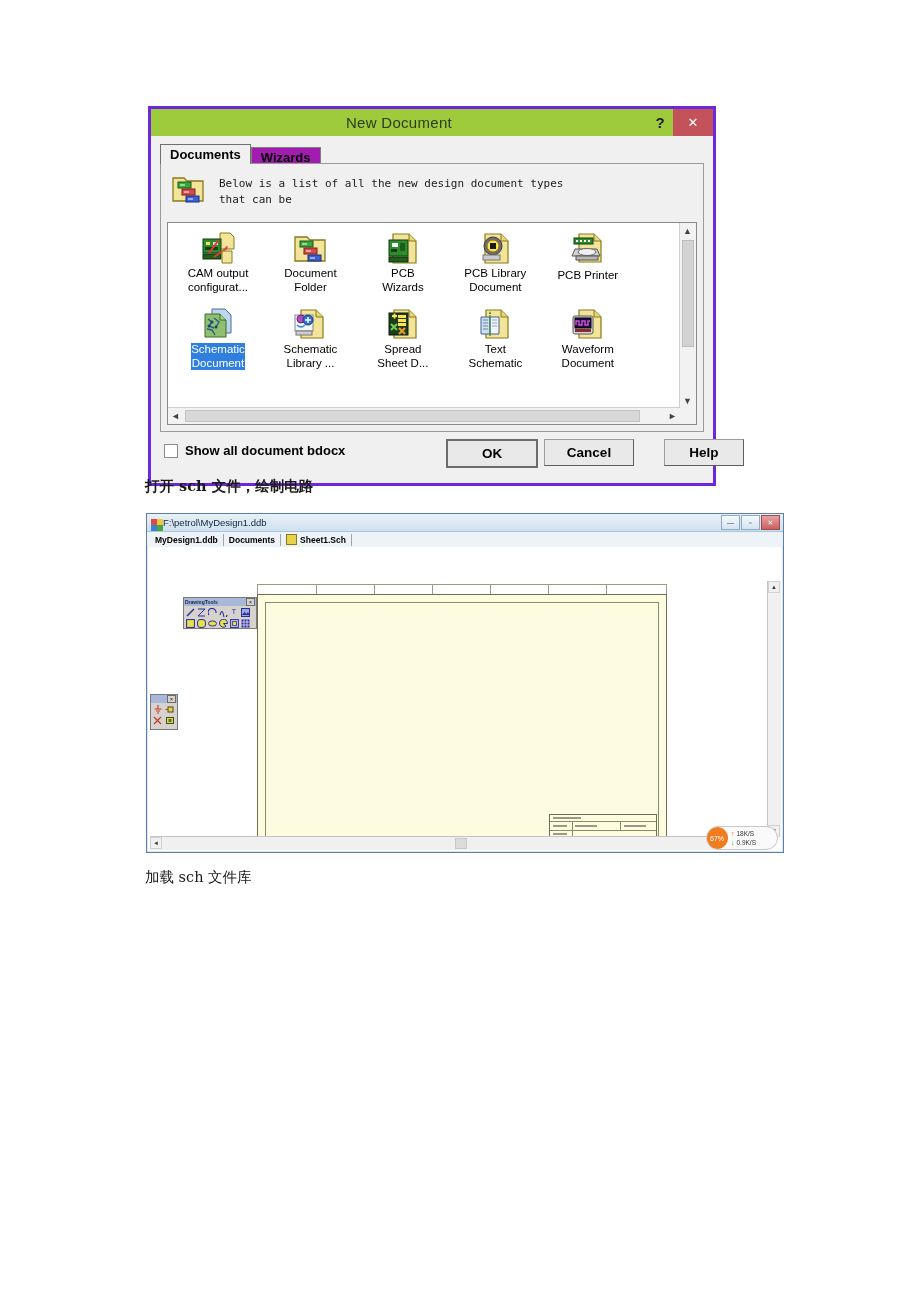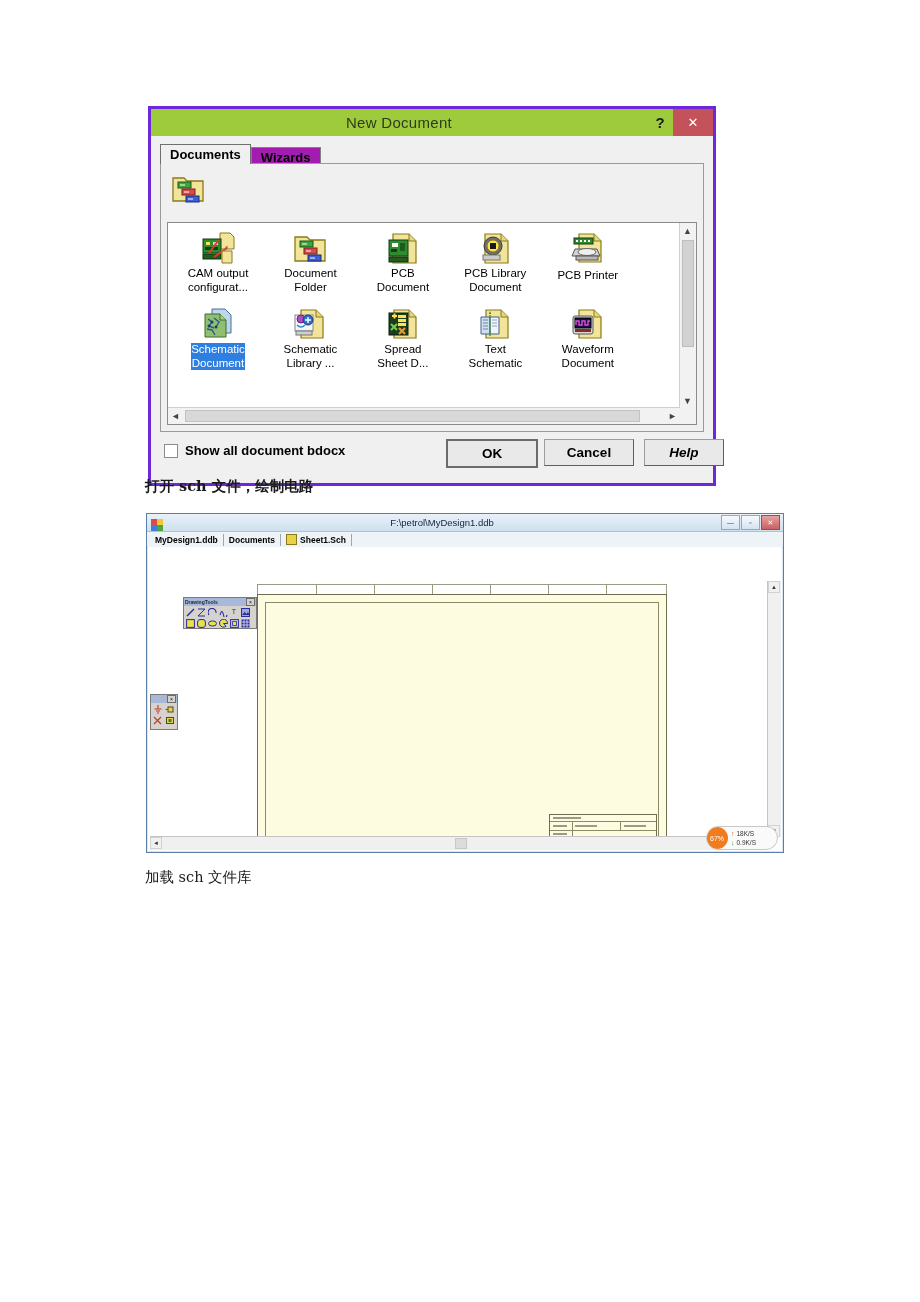--- a/index.html
+++ b/index.html
@@ -247,21 +247,21 @@
     font-size: 13.5px;
     font-weight: bold;
     color: #000;
     display: flex;
     align-items: center;
     justify-content: center;
     font-family: "Liberation Sans", sans-serif;
   }
   #btn-ok     { left: 286px; width: 88px; border: 2px solid #6b6b6b; }
   #btn-cancel { left: 384px; width: 88px; }
-  #btn-help   { left: 484px; width: 78px; font-style: italic; }
+  #btn-help   { left: 504px; width: 78px; }
 
   
   .cn-caption {
     position: absolute;
     font-family: "DejaVu Serif", "Liberation Serif", serif;
     font-size: 14.5px;
     color: #1a1a1a;
     white-space: nowrap;
   }
   #caption-1 { left: 145px; top: 477px; font-weight: bold; }
@@ -287,21 +287,21 @@
     position: relative;
     border-bottom: 1px solid #a9c3dc;
   }
   .pw-appicon {
     width: 12px; height: 12px;
     margin-left: 2px;
     position: relative;
   }
   .pw-title {
     flex: 1;
-    text-align: center;
+    text-align: left;
     font-size: 9.5px;
     color: #10243c;
     font-family: "Liberation Sans", sans-serif;
   }
   .pw-wbtns { display: flex; gap: 1px; margin-right: 1px; }
   .pw-wbtn {
     width: 17px; height: 13px;
     border: 1px solid #8ea9c4;
     background: linear-gradient(#f6fafd, #d4e3f1);
     font-size: 7px;
@@ -569,20 +569,22 @@
       <div class="hint-row">
         <span>
           <svg width="34" height="32" viewBox="0 0 34 32">
             <path d="M2 6 h11 l3 3 h16 v20 h-30 z" fill="#f2e59a" stroke="#8a7a1a" stroke-width="1.3"></path>
             <rect x="7" y="10" width="13" height="6" fill="#3aa83a" stroke="#16571a" stroke-width="1"></rect>
             <rect x="11" y="17" width="13" height="6" fill="#d94b4b" stroke="#7d1f1f" stroke-width="1"></rect>
             <rect x="15" y="24" width="13" height="6" fill="#3a5fd9" stroke="#1b2d7d" stroke-width="1"></rect>
             <path d="M9 13 h5 M13 20 h5 M17 27 h5" stroke="#ffffff" stroke-width="1"></path>
           </svg>
         </span>
+        <div class="hint-text">Below is a list of all the new design document types
+that can be</div>
       </div>
 
       <div class="icon-panel">
         <div class="icon-grid">
 
           
           <div class="doc-item">
             <div class="doc-icon">
               <svg width="36" height="34" viewBox="0 0 36 34">
                 <path d="M20 2 h10 l4 4 v12 h-14 z" fill="#f2e59a" stroke="#8a7a1a" stroke-width="1"></path>
@@ -622,21 +624,21 @@
                 <path d="M8 3 h16 l7 7 v22 h-23 z" fill="#f2e59a" stroke="#8a7a1a" stroke-width="1.2"></path>
                 <path d="M24 3 v7 h7" fill="#e5d77e" stroke="#8a7a1a" stroke-width="1"></path>
                 <rect x="4" y="9" width="19" height="16" fill="#2e8b2e" stroke="#123d12" stroke-width="1"></rect>
                 <rect x="7" y="12" width="6" height="4" fill="#ffffff"></rect>
                 <rect x="15" y="12" width="5" height="8" fill="#1a5e1a"></rect>
                 <rect x="6" y="18" width="6" height="3" fill="#143d14"></rect>
                 <rect x="4" y="26" width="19" height="5" fill="#1f5e1f" stroke="#0d300d" stroke-width="1"></rect>
               </svg>
             </div>
             <div class="doc-label">PCB
-Document</div>
+Wizards</div>
           </div>
 
           <div class="doc-item">
             <div class="doc-icon">
               <svg width="36" height="34" viewBox="0 0 36 34">
                 <path d="M8 3 h16 l7 7 v22 h-23 z" fill="#f2e59a" stroke="#8a7a1a" stroke-width="1.2"></path>
                 <path d="M24 3 v7 h7" fill="#e5d77e" stroke="#8a7a1a" stroke-width="1"></path>
                 <circle cx="16" cy="15" r="9" fill="#6f6f6f" stroke="#3a3a3a" stroke-width="1"></circle>
                 <circle cx="16" cy="15" r="6" fill="#ffe34d" stroke="#8a7a1a" stroke-width="1"></circle>
                 <rect x="13" y="12" width="6" height="6" fill="#1a1a1a"></rect>

